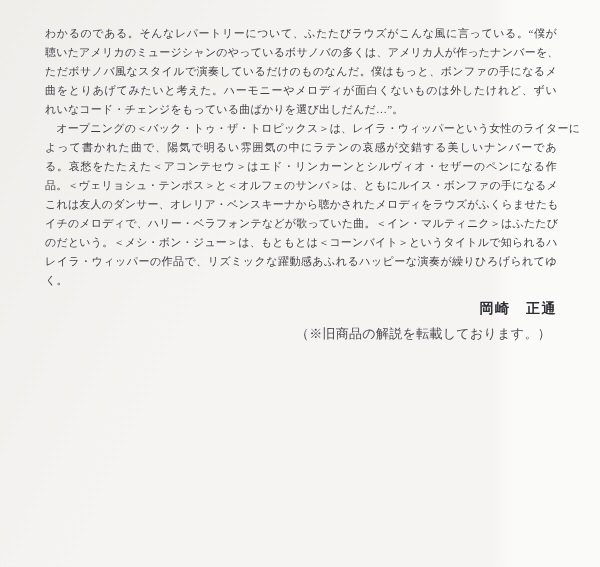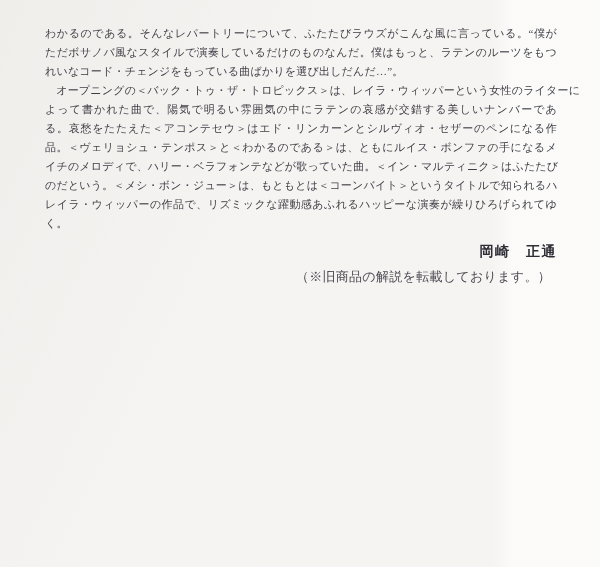--- a/index.html
+++ b/index.html
@@ -59,29 +59,32 @@
   }
 </style>
 </head>
 <body>
 
 <div class="page">
   <div class="text-column">
 
     <div>
       <div class="line">わかるのである。そんなレパートリーについて、ふたたびラウズがこんな風に言っている。“僕が</div>
-      <div class="line">ただボサノバ風なスタイルで演奏しているだけのものなんだ。僕はもっと、ラテンのルーツをもつ</div>
+      <div class="line">聴いたアメリカのミュージシャンのやっているボサノバの多くは、アメリカ人が作ったナンバーを、</div>
+      <div class="line">ただボサノバ風なスタイルで演奏しているだけのものなんだ。僕はもっと、ボンファの手になるメ</div>
+      <div class="line">曲をとりあげてみたいと考えた。ハーモニーやメロディが面白くないものは外したけれど、ずい</div>
       <div class="line para-end">れいなコード・チェンジをもっている曲ばかりを選び出しだんだ…”。</div>
     </div>
 
     <div>
       <div class="line">　オープニングの＜バック・トゥ・ザ・トロピックス＞は、レイラ・ウィッパーという女性のライターに</div>
       <div class="line">よって書かれた曲で、陽気で明るい雰囲気の中にラテンの哀感が交錯する美しいナンバーであ</div>
       <div class="line">る。哀愁をたたえた＜アコンテセウ＞はエド・リンカーンとシルヴィオ・セザーのペンになる作</div>
-      <div class="line">品。＜ヴェリョシュ・テンポス＞と＜わかるのである＞は、ともにルイス・ボンファの手になるメ</div>
+      <div class="line">品。＜ヴェリョシュ・テンポス＞と＜オルフェのサンバ＞は、ともにルイス・ボンファの手になるメ</div>
+      <div class="line">これは友人のダンサー、オレリア・ベンスキーナから聴かされたメロディをラウズがふくらませたも</div>
       <div class="line">イチのメロディで、ハリー・ベラフォンテなどが歌っていた曲。＜イン・マルティニク＞はふたたび</div>
       <div class="line">のだという。＜メシ・ボン・ジュー＞は、もともとは＜コーンバイト＞というタイトルで知られるハ</div>
       <div class="line">レイラ・ウィッパーの作品で、リズミックな躍動感あふれるハッピーな演奏が繰りひろげられてゆ</div>
       <div class="line para-end">く。</div>
     </div>
 
     <div class="signature">岡崎　正通</div>
     <div class="reprint-note">（※旧商品の解説を転載しております。）</div>
 
   </div>

